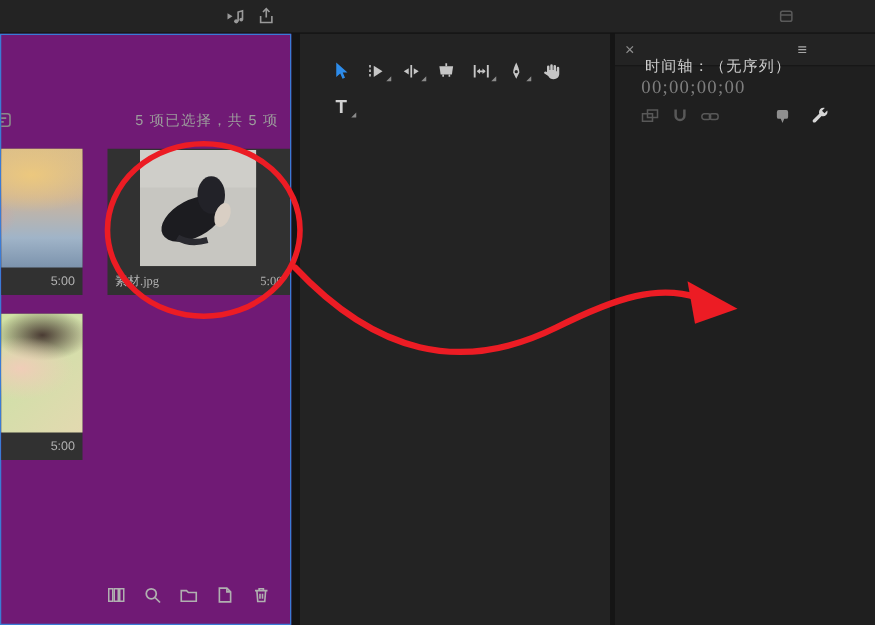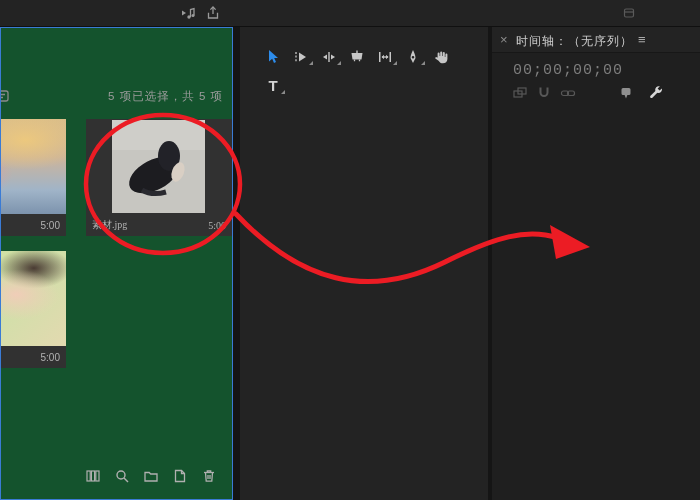--- a/index.html
+++ b/index.html
@@ -12,21 +12,21 @@
   .abs { position:absolute; }
   .icon { display:inline-flex; align-items:center; justify-content:center; }
   .icon svg { display:block; }
 
   
   .topbar { left:0; top:0; width:700px; height:27px; background:#232323; border-bottom:1px solid #101010; }
 
   
   .project {
     left:0; top:27px; width:233px; height:473px;
-    background:#14532d; border:1px solid #3a7bd5; overflow:hidden;
+    background:#701a75; border:1px solid #3a7bd5; overflow:hidden;
   }
   .status { position:absolute; right:9px; top:61px; font-size:11.5px; color:#9c9c9c; letter-spacing:1px; }
   .tile { position:absolute; width:146px; height:117px; background:#313131; }
   .thumb { position:absolute; }
   .thumb-cover { left:0; top:0; width:146px; height:95px; }
   .thumb-inset { left:26px; top:1px; width:93px; height:93px; }
   .thumb1 {
     background:
       radial-gradient(60% 45% at 72% 22%, #ecc87e 0%, rgba(236,200,126,0) 70%),
       radial-gradient(45% 38% at 32% 58%, #dd9d9d 0%, rgba(221,157,157,0) 70%),
@@ -54,23 +54,23 @@
   .tool.active { color:#2d8ceb; }
   .flyout { position:absolute; right:-3px; bottom:1px; width:0; height:0;
             border-bottom:4px solid #8b8b8b; border-left:4px solid transparent; }
   .type-tool { position:absolute; left:24px; top:50px; width:18px; height:18px;
                color:#d2d2d2; font-size:15px; font-weight:bold; text-align:center; line-height:18px; }
 
   
   .timeline { left:492px; top:27px; width:208px; height:473px; background:#1f1f1f; }
   .tl-header { position:absolute; left:0; top:0; width:100%; height:26px; background:#232323; border-bottom:1px solid #171717; }
   .tl-close { position:absolute; left:8px; top:5px; font-size:13px; color:#8d8d8d; }
-  .tl-title { position:absolute; left:24px; top:6px; font-size:12px; color:#cccccc; letter-spacing:1px; white-space:nowrap;text-align:center; }
+  .tl-title { position:absolute; left:24px; top:18px; font-size:12px; color:#cccccc; letter-spacing:1px; white-space:nowrap;text-align:center; }
   .tl-menu  { position:absolute; left:146px; top:5px; font-size:13px; color:#a8a8a8; }
-  .tl-timecode { position:absolute; left:21px; top:35px; font-family:Liberation Mono, monospace;
+  .tl-timecode { position:absolute; left:21px; top:35px; font-family:Liberation Serif, serif;
                  font-size:15px; color:#7e7e7e; letter-spacing:1px; }
   .tl-tools { position:absolute; left:0; top:58px; width:100%; height:18px; }
   .tl-tools .icon { position:absolute; width:16px; height:16px; }
   .dim { color:#585858; }
   .mid { color:#8f8f8f; }
   .bright { color:#d6d6d6; }
 
   
   .overlay { left:0; top:0; width:700px; height:500px; pointer-events:none; z-index:50; }
 </style>

